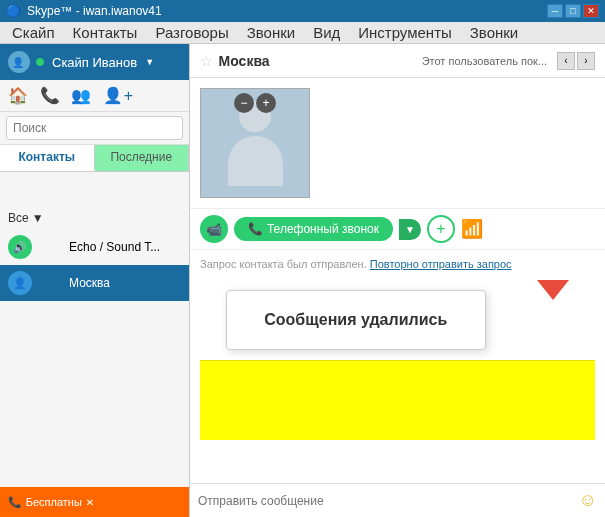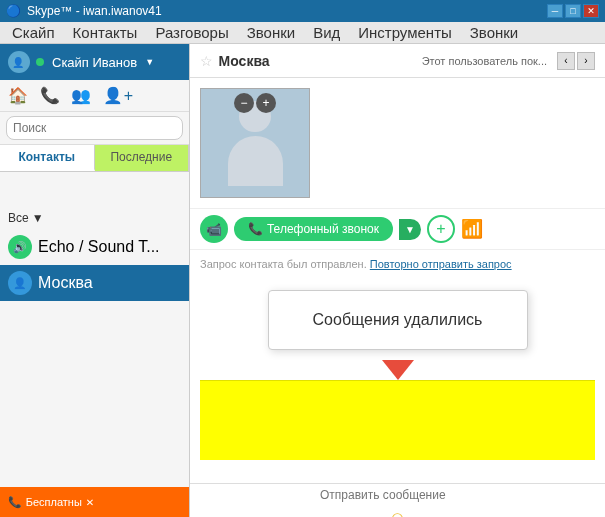--- a/index.html
+++ b/index.html
@@ -105,39 +105,39 @@
 
     
     .search-box {
       padding: 4px 6px;
       border-bottom: 1px solid #ddd;
     }
     .search-input {
       width: 100%;
       height: 24px;
       border: 1px solid #ccc;
-      border-radius: 8px;
+      border-radius: 3px;
       padding: 2px 6px;
       font-size: 12px;
       color: #999;
       background: white;
     }
 
     
     .tabs {
       display: flex;
       border-bottom: 1px solid #ccc;
     }
     .tab {
       flex: 1;
       text-align: center;
       padding: 5px 0;
       font-size: 12px;
       cursor: pointer;
-      background: #bef264;
+      background: #86efac;
       color: #555;
       border-right: 1px solid #ccc;
     }
     .tab.active {
       background: white;
       color: #1a6b9f;
       font-weight: bold;
       border-bottom: 2px solid white;
     }
 
@@ -165,21 +165,21 @@
     .contact-item.selected { background: #1a6b9f; color: white; }
     .contact-icon {
       width: 24px; height: 24px;
       border-radius: 50%;
       display: flex; align-items: center; justify-content: center;
       font-size: 11px;
       flex-shrink: 0;
     }
     .contact-icon.green { background: #2ecc71; }
     .contact-icon.blue { background: #3498db; }
-    .contact-name { font-size: 16px; white-space: nowrap; overflow: hidden; text-overflow: ellipsis; }
+    .contact-name { font-size: 12px; white-space: nowrap; overflow: hidden; text-overflow: ellipsis; margin-left: 31px; }
 
     
     .bottom-promo {
       background: #ff6600;
       color: white;
       padding: 4px 8px;
       font-size: 11px;
       display: flex;
       align-items: center;
       gap: 4px;
@@ -342,42 +342,42 @@
     }
     .tooltip-arrow {
       width: 0; height: 0;
       border-left: 16px solid transparent;
       border-right: 16px solid transparent;
       border-top: 20px solid #e74c3c;
       margin: 0 auto;
     }
     .tooltip-wrapper {
       display: flex;
-      flex-direction: column;
+      flex-direction: row;
       align-items: flex-start;
       margin-top: 10px;
+      font-weight: bold;
     }
 
     
     .yellow-area {
       height: 80px;
       background: #ffff00;
       border-top: 1px solid #e0e000;
     }
 
     
     .message-input-area {
       border-top: 1px solid #ddd;
       padding: 4px 8px;
       display: flex;
       align-items: center;
       gap: 6px;
       height: 34px;
       background: white;
-      flex-direction: column;
     }
     .message-input {
       flex: 1;
       border: none;
       outline: none;
       font-size: 12px;
       color: #999;
     }
     .emoji-btn { color: #f0c040; font-size: 18px; cursor: pointer; }
   </style>

